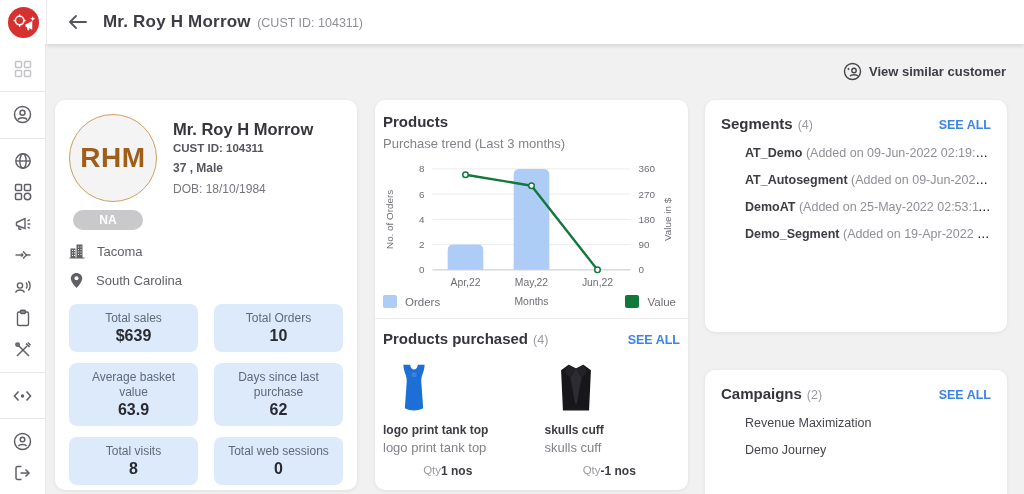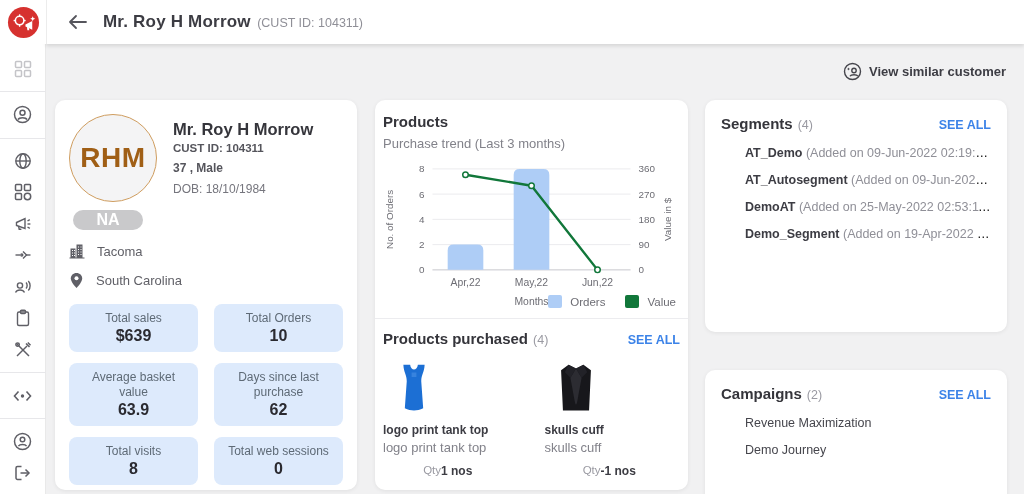--- a/index.html
+++ b/index.html
@@ -44,36 +44,36 @@
   .cust-top { display: flex; gap: 16px; }
   .avatar { width: 88px; height: 88px; border-radius: 50%; background: #f4f4f5; border: 1.5px solid #cf9d5f;
     display: flex; align-items: center; justify-content: center; flex: 0 0 auto;
     font-size: 28px; font-weight: bold; color: #a05f16; letter-spacing: .5px; }
   .cust-info { padding-top: 6px; }
   .cust-name { font-size: 16.5px; font-weight: bold; color: #35353b; }
   .cust-id   { font-size: 11.5px; font-weight: bold; color: #55555c; margin-top: 3px; }
   .cust-age  { font-size: 12px; font-weight: bold; color: #55555c; margin-top: 7px; }
   .cust-dob  { font-size: 12px; color: #75757d; margin-top: 7px; }
   .na-badge { margin: 8px 0 0 4px; width: 70px; height: 20px; border-radius: 11px; background: #c9c9cb;
-    color: #fff; font-size: 16px; font-weight: bold; display: flex; align-items: center; justify-content: center; }
+    color: #fff; font-size: 12px; font-weight: bold; display: flex; align-items: center; justify-content: center; }
   .loc-row { display: flex; align-items: center; gap: 12px; margin-top: 13px; color: #606067; }
   .loc-row .loc-text { font-size: 13px; color: #606067; }
   .stats-grid { display: grid; grid-template-columns: 1fr 1fr; gap: 11px 16px; margin-top: 15px; }
   .stat-tile { background: #ddeafc; border-radius: 8px; padding: 7px 8px; text-align: center; }
   .stat-label { font-size: 12px; color: #5e6a76; line-height: 1.25; }
   .stat-value { font-size: 16px; font-weight: bold; color: #2a2a30; margin-top: 1px; }
 
   
   .sec-title { font-size: 15px; font-weight: bold; color: #35353b; }
   .sec-sub { font-size: 13px; color: #82828a; margin-top: 6px; }
   .trend-svg { display: block; width: 100%; margin-top: 6px; }
   .trend-svg .tick { font-size: 10px; fill: #6d6d74; font-family: "Liberation Sans", sans-serif; }
   .trend-svg .xlab { font-size: 10.5px; fill: #6d6d74; font-family: "Liberation Sans", sans-serif; }
   .trend-svg .axis-title { font-size: 10px; fill: #6d6d74; font-family: "Liberation Sans", sans-serif; }
-  .legend-row { display: flex; justify-content: flex-end; gap: 20px; margin-top: -16px; padding-right: 4px; }
+  .legend-row { display: flex; justify-content: space-between; gap: 20px; margin-top: -16px; padding-right: 4px; }
   .legend-item { display: flex; align-items: center; gap: 8px; font-size: 11.5px; color: #6d6d74; }
   .legend-swatch { width: 14px; height: 13px; border-radius: 2px; }
   .prod-divider { height: 1px; background: #ececef; margin: 10px -18px 0; }
   .purchased-head { display: flex; align-items: baseline; margin-top: 11px; }
   .count-gray { font-size: 12.5px; color: #9a9aa2; margin-left: 5px; font-weight: normal; }
   .see-all { margin-left: auto; font-size: 12.5px; font-weight: bold; color: #3c83e8; cursor: pointer; }
   .prod-grid { display: grid; grid-template-columns: 1fr 1fr; gap: 26px; margin-top: 10px; }
   .prod-img { width: 62px; height: 62px; display: flex; align-items: center; justify-content: center; }
   .prod-name { font-size: 12px; font-weight: bold; color: #3c3c43; margin-top: 4px;
     white-space: nowrap; overflow: hidden; text-overflow: ellipsis; }

